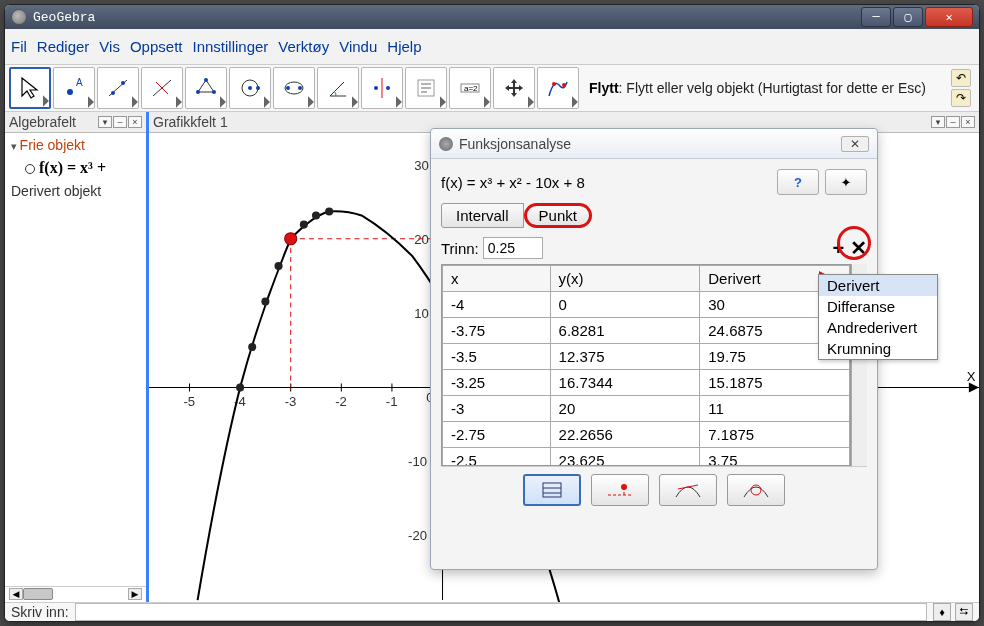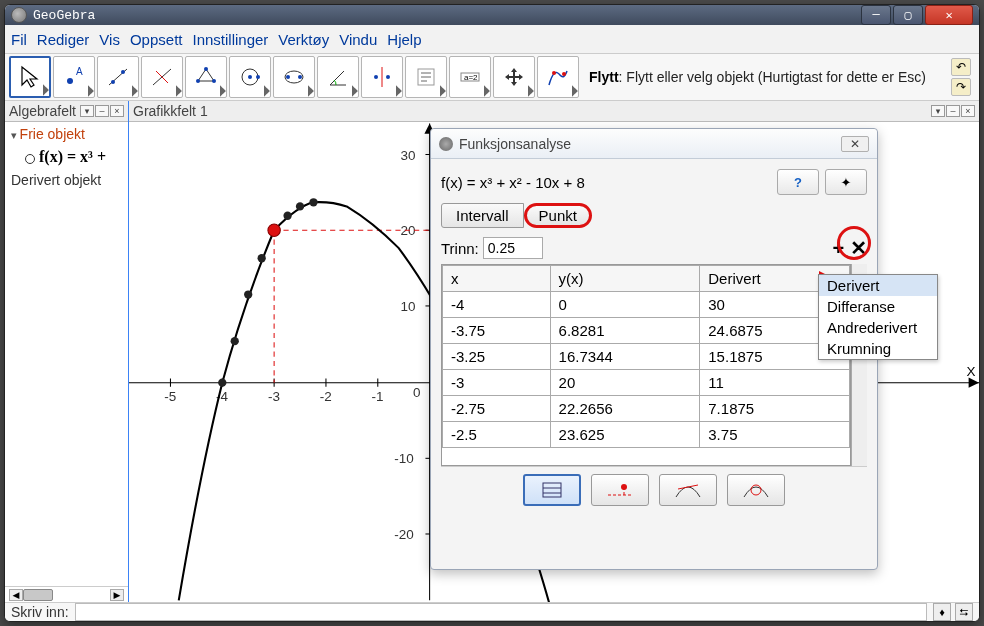--- a/index.html
+++ b/index.html
@@ -22,21 +22,21 @@
   .toolbtn.sel { border: 2px solid #2a5db0; }
   .toolbtn::after { content:''; position:absolute; bottom:2px; right:2px; border:4px solid transparent; border-top-color:#666; border-right-color:#666; width:0; height:0; transform: rotate(45deg);}
   .tooltip-area { margin-left: 8px; flex: 1; font-size: 14px; color: #222; }
   .tooltip-area b { color: #000; }
   .right-buttons { display:flex; flex-direction:column; gap:2px; margin-left:auto; margin-right:4px;}
   .right-buttons .sbtn { width:20px;height:18px;border:1px solid #bbb;background:#f5eec8;border-radius:2px;display:flex;align-items:center;justify-content:center;font-size:12px;}
 
   
   .workspace { flex: 1; display: flex; background: #fff; position: relative; }
 
-  .algebra { width: 124px; border-right: 1px solid #3b82f6; display: flex; flex-direction: column; }
+  .algebra { width: 144px; border-right: 3px solid #3b82f6; display: flex; flex-direction: column; }
   .panelhdr { background: #eee; border-bottom: 1px solid #bbb; font-size: 14px; color: #444; padding: 2px 4px; display: flex; align-items: center; }
   .panelhdr .pbtns { margin-left: auto; display: flex; gap: 1px; }
   .panelhdr .pb { width: 14px; height: 12px; border: 1px solid #999; background: #f8f8f8; font-size: 9px; display:flex;align-items:center;justify-content:center; }
   .algebra-body { padding: 4px 6px; font-size: 14px; }
   .algebra-body .hdr { color: #c2410c; margin-bottom: 6px; }
   .algebra-body .hdr::before { content:'▾ '; color:#555; font-size:11px;}
   .algebra-body .item { margin-left: 14px; font-family: "Cambria Math", serif; font-size: 16px; }
   .algebra-body .dot { display:inline-block; width:10px;height:10px;border:1px solid #333;border-radius:50%;background:#fff;margin-right:4px;vertical-align:middle;}
   .algebra-body .hdr2 { color:#333; margin-top:6px;}
 
@@ -365,20 +365,25 @@
                 <td>-4</td>
                 <td>0</td>
                 <td>30</td>
               </tr>
             <tr>
                 <td>-3.75</td>
                 <td>6.8281</td>
                 <td>24.6875</td>
               </tr>
             <tr>
+                <td>-3.5</td>
+                <td>12.375</td>
+                <td>19.75</td>
+              </tr>
+            <tr>
                 <td>-3.25</td>
                 <td>16.7344</td>
                 <td>15.1875</td>
               </tr>
             <tr>
                 <td>-3</td>
                 <td>20</td>
                 <td>11</td>
               </tr>
             <tr>

